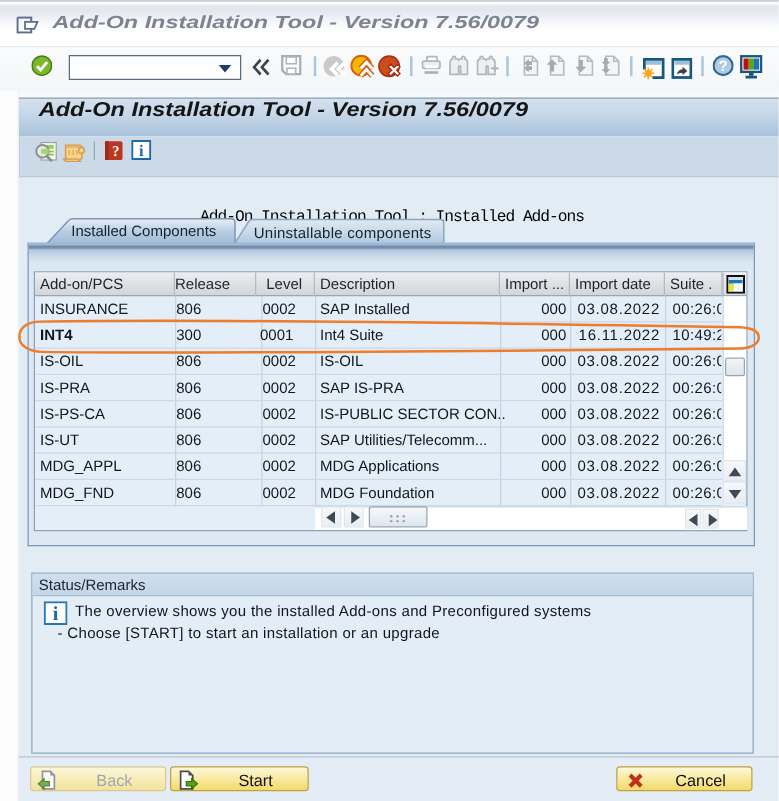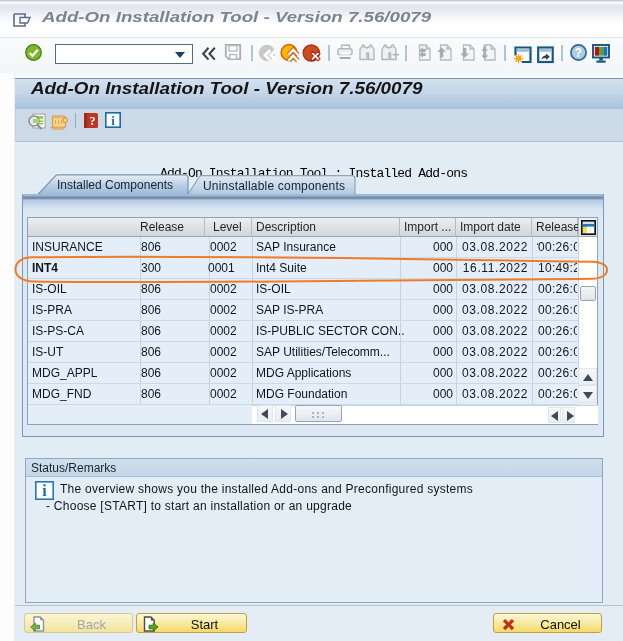--- a/index.html
+++ b/index.html
@@ -262,26 +262,27 @@
   <path d="M168.5 22 L168.5 19.5 L179 3.2 Q180 1.6 182 1.6 L332 1.6 Q335 1.6 335 4.6 L335 22 z" fill="url(#tgB)" stroke="#8da4bc" stroke-width="1.2"></path>
   <path d="M16.5 22 L34.5 2.9 Q35.8 0.9 38 0.9 L165 0.9 Q168 0.9 168 3.9 L168 22 z" fill="url(#tgA)" stroke="#7e96ae" stroke-width="1.2"></path>
 </svg>
 <div class="tablbl" style="left:57px;top:178px;">Installed Components</div>
 <div class="tablbl" style="left:203px;top:179px;letter-spacing:0.2px;">Uninstallable components</div>
 
 <div id="panel" class="abs"></div>
 
 <div id="grid" class="abs">
   <div id="ghead">
+    <div class="hcell" style="left:0;width:112px;">Add-on/PCS</div>
     <div class="hcell" style="left:108px;width:69px;">Release</div>
     <div class="hcell" style="left:181px;width:43px;">Level</div>
     <div class="hcell" style="left:224px;width:148px;">Description</div>
     <div class="hcell" style="left:372px;width:56px;">Import ...</div>
     <div class="hcell" style="left:428px;width:76px;">Import date</div>
-    <div class="hcell" style="left:504px;width:46px;">Release .</div>
+    <div class="hcell" style="left:504px;width:46px;">Suite .</div>
   </div>
 
   <div class="abs" style="left:550px;top:0;width:19px;height:19px;background:linear-gradient(#f0f2f4,#dde1e5);border-bottom:1px solid #9aa6b0;border-left:1px solid #b2bac2;">
     <svg class="abs" style="left:2px;top:2px" width="15" height="15" viewBox="0 0 15 15">
       <rect x="0.8" y="0.8" width="13.4" height="13.4" fill="#cfe4f2" stroke="#111" stroke-width="1.6"></rect>
       <rect x="2" y="4" width="3.6" height="9" fill="#f3e325"></rect>
       <rect x="6.2" y="4" width="3" height="9" fill="#fff"></rect>
       <rect x="9.8" y="4" width="3" height="9" fill="#fff"></rect>
       <rect x="2" y="4" width="11" height="2.6" fill="#2277bb"></rect>
       <rect x="2" y="4" width="3.6" height="2.6" fill="#2277bb"></rect>
@@ -292,21 +293,21 @@
   <div class="gcol" style="left:181px;"></div>
   <div class="gcol" style="left:224px;"></div>
   <div class="gcol" style="left:372px;"></div>
   <div class="gcol" style="left:428px;"></div>
   <div class="gcol" style="left:504px;"></div>
 
   <div class="grow" style="top:19px;">
     <div class="gc" style="left:4px;">INSURANCE</div>
       <div class="gc" style="left:113px;">806</div>
       <div class="gc" style="left:182px;">0002</div>
-      <div class="gc" style="left:228px;">SAP Insurance</div>
+      <div class="gc" style="left:228px;">SAP Installed</div>
       <div class="gc rnum" style="left:372px;width:53px;">000</div>
       <div class="gc rnum" style="left:428px;width:72px;letter-spacing:0.6px;">03.08.2022</div>
       <div class="gc" style="left:510px;width:39px;overflow:hidden;letter-spacing:0.3px;">00:26:0</div>
   </div>
   <div class="grow" style="top:40px;">
     <div class="gc" style="left:4px;font-weight:bold;">INT4</div>
       <div class="gc" style="left:113px;">300</div>
       <div class="gc" style="left:180px;">0001</div>
       <div class="gc" style="left:228px;">Int4 Suite</div>
       <div class="gc rnum" style="left:372px;width:53px;">000</div>

